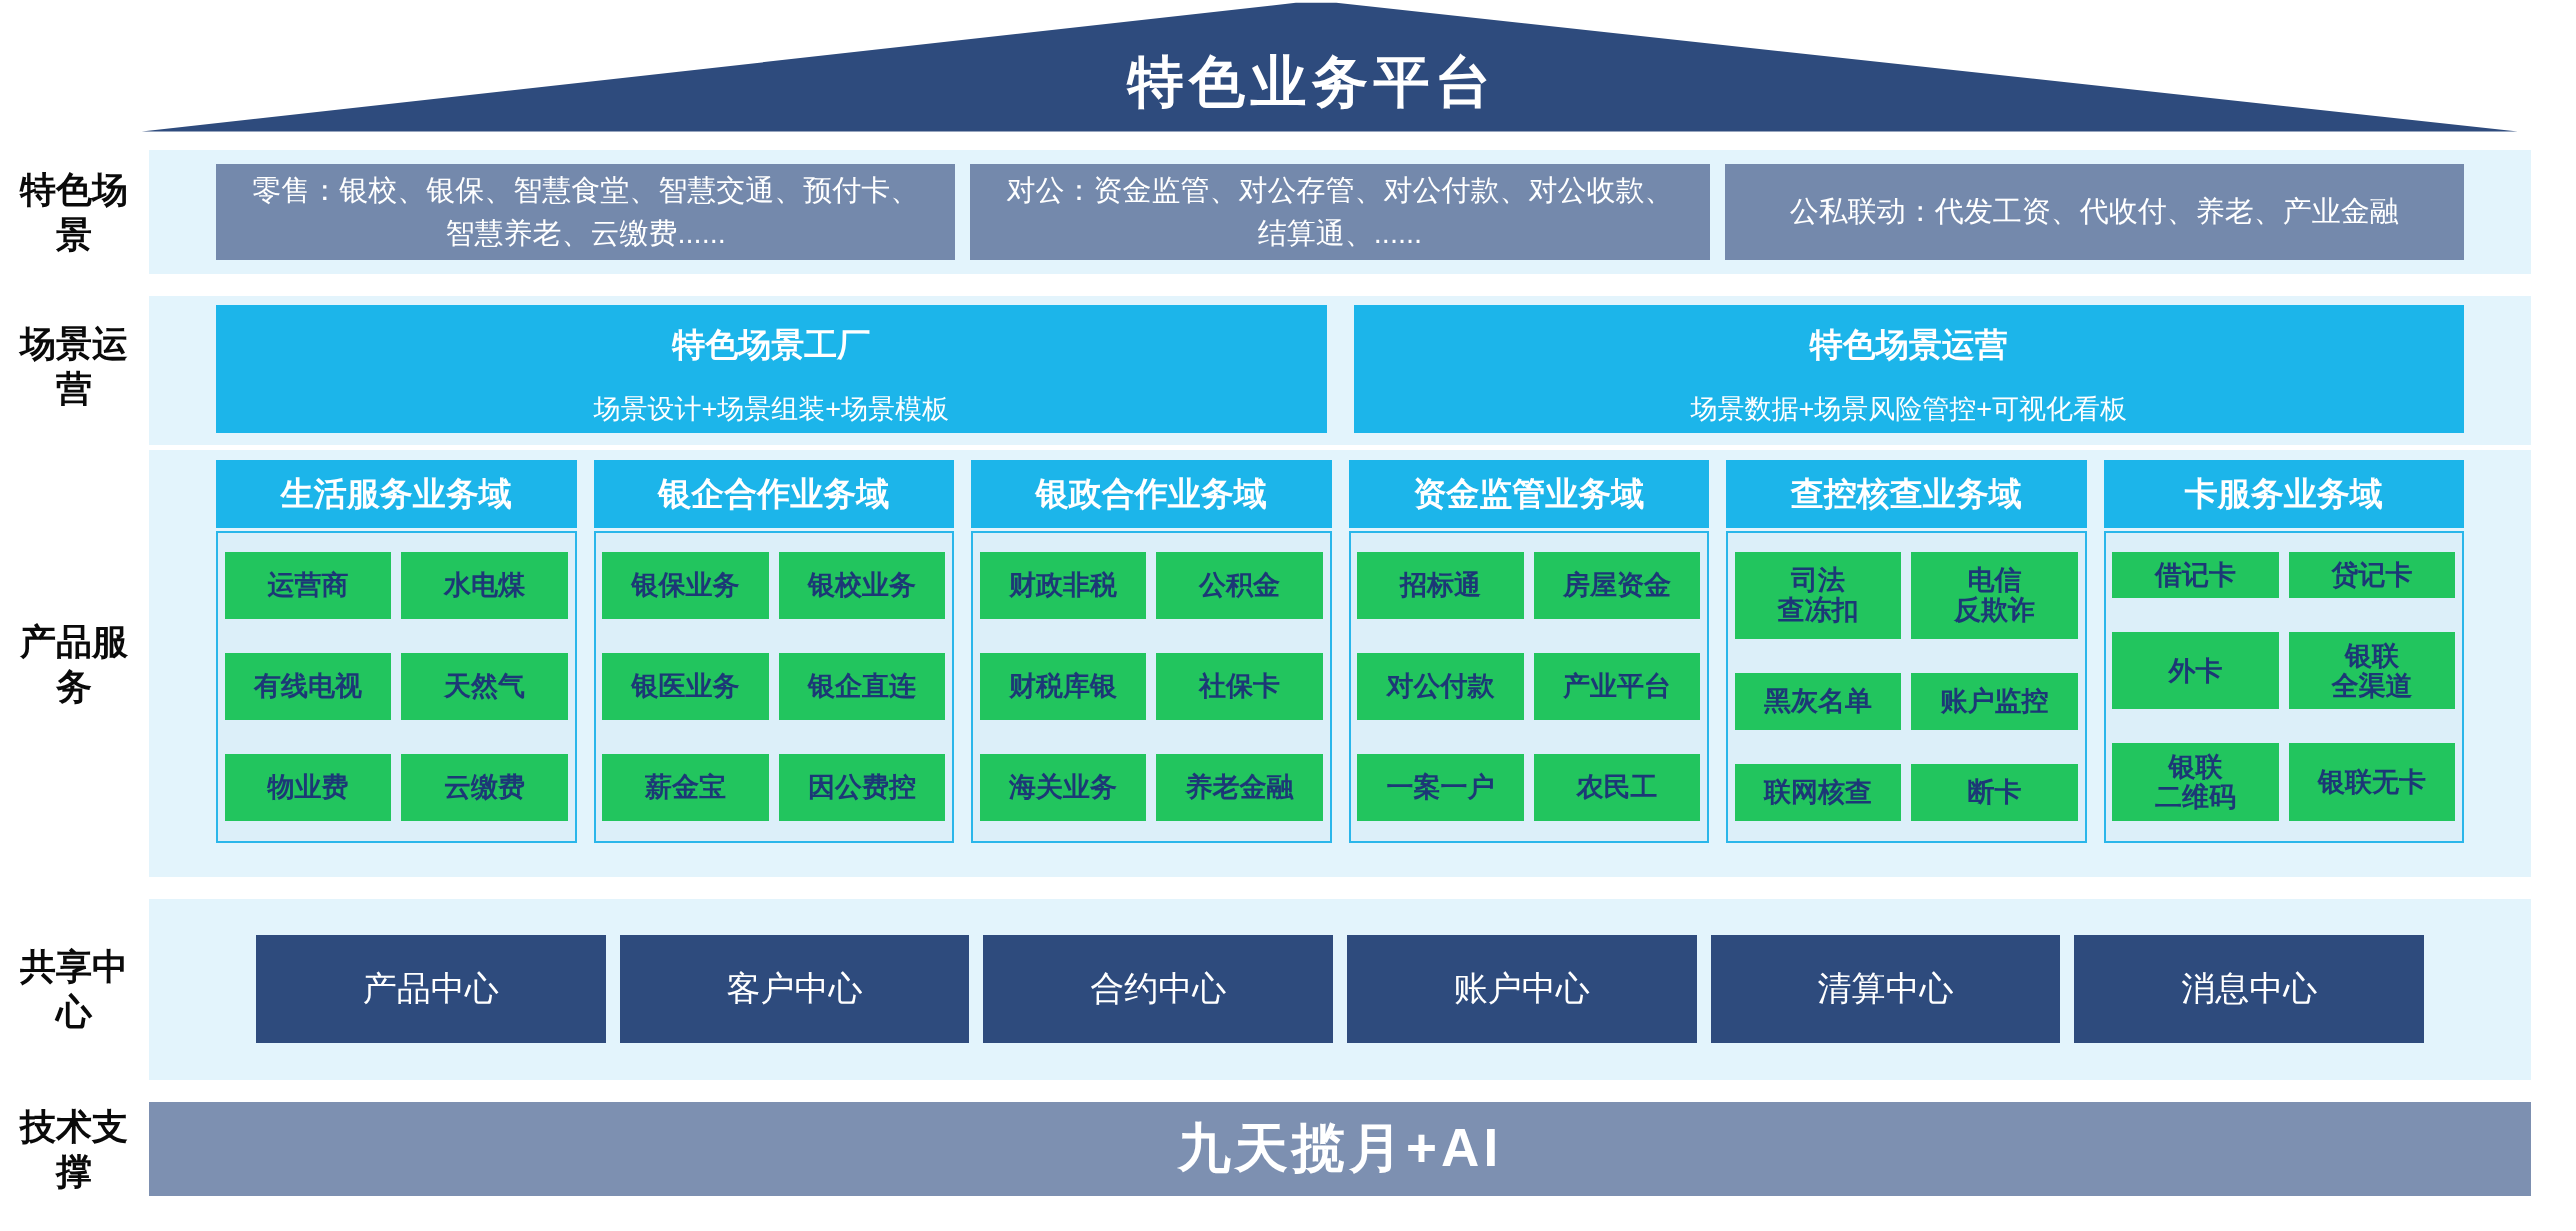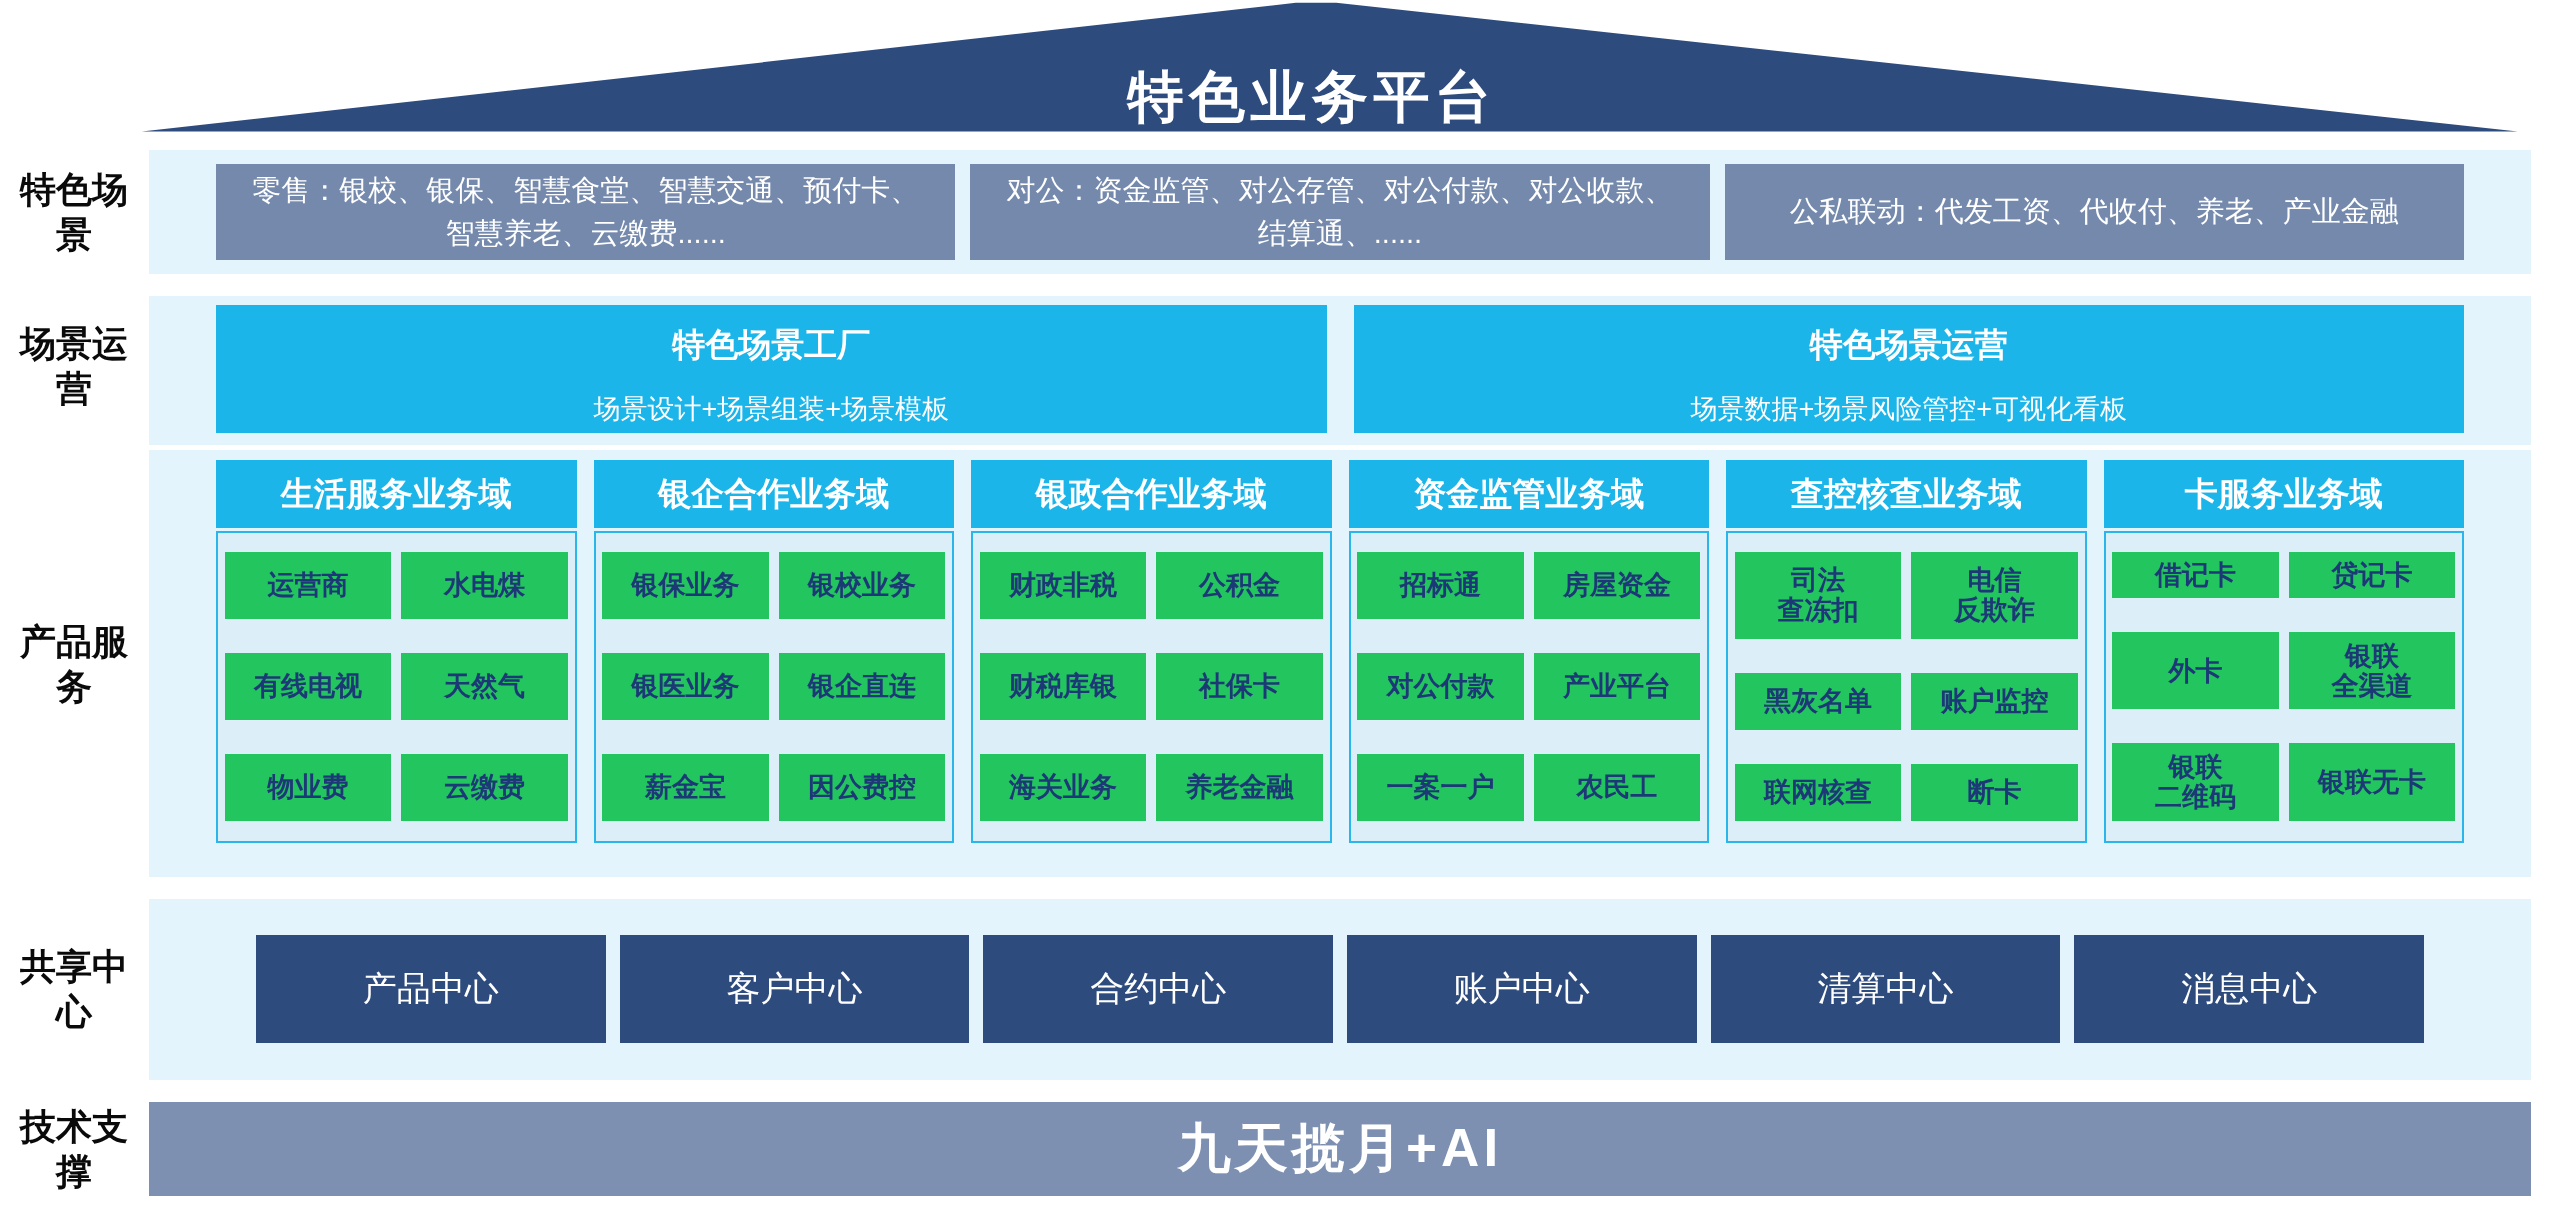--- a/index.html
+++ b/index.html
@@ -3,21 +3,21 @@
 <meta charset="utf-8">
 <style>
   html,body { margin:0; padding:0; background:#ffffff; }
   .stage {
     position:relative; width:2576px; height:1232px; background:#ffffff;
     font-family:"Liberation Sans","DejaVu Sans",sans-serif; overflow:hidden;
   }
   
   .roof-svg { position:absolute; top:0; left:0; display:block; }
   .platform-title {
-    position:absolute; top:60px; left:0; width:100%; text-align:center;
+    position:absolute; top:45px; left:0; width:100%; text-align:center;
     color:#ffffff; font-size:56px; font-weight:bold; letter-spacing:5.5px;
     padding-left:48px; box-sizing:border-box;
   }
   
   .side-label {
     position:absolute; left:18px; width:112px; text-align:center;
     color:#0a0a0a; font-size:36px; font-weight:bold; line-height:1.24;
   }
   
   .band {

